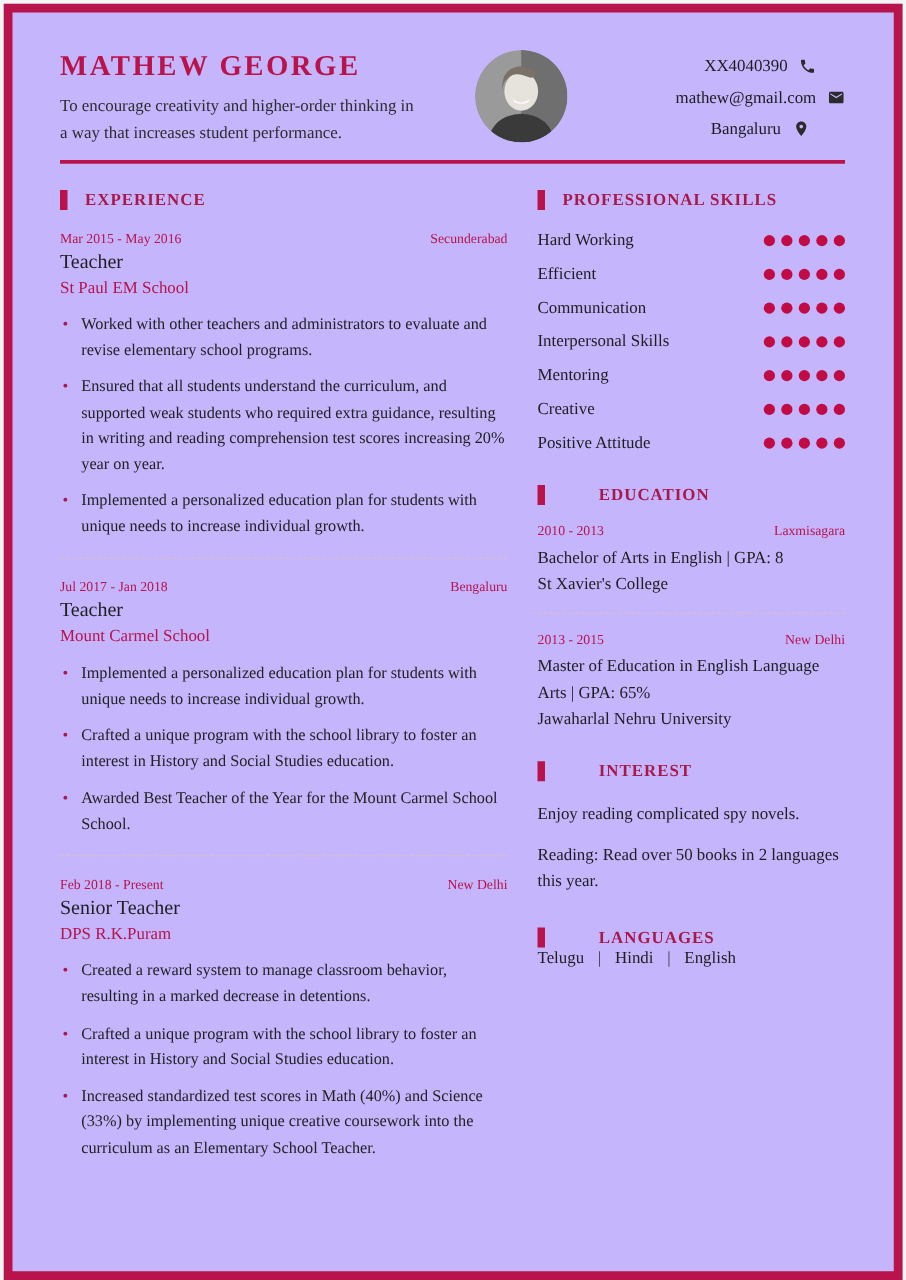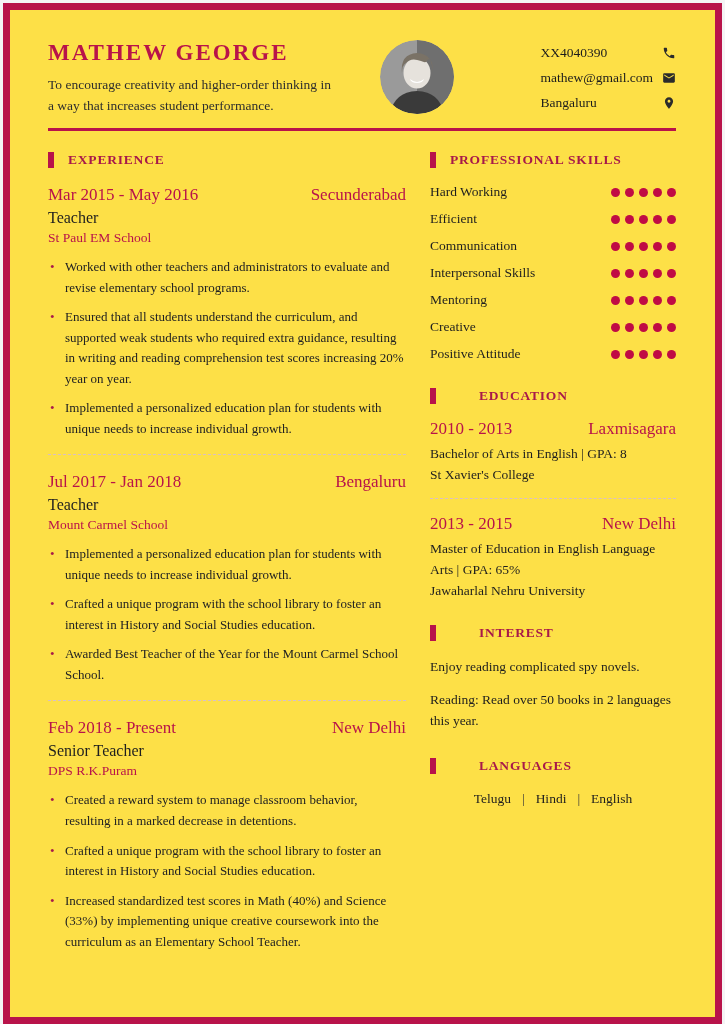--- a/index.html
+++ b/index.html
@@ -8,21 +8,21 @@
     font-family: "Liberation Serif", "DejaVu Serif", serif;
     background: #f4f4f5;
     width: 725px;
     height: 1024px;
     position: relative;
   }
   .frame {
     position: absolute;
     top: 3px; left: 3px; right: 3px; bottom: 0;
     border: 7px solid var(--accent);
-    background: #fde047;
+    background: #c4b5fd;
     overflow: hidden;
   }
   :root { --accent: #b8134a; --accent-deep: #a8194a; --ink: #222222; }
 
   
   .header {
     display: flex;
     align-items: flex-start;
     padding: 30px 39px 0 38px;
   }
@@ -45,21 +45,21 @@
     width: 74px; height: 74px;
     border-radius: 50%;
     overflow: hidden;
     margin-left: 32px;
     flex: 0 0 auto;
   }
   .photo svg { display: block; }
   .contact { margin-left: auto; padding-top: 5px; }
   .contact-row {
     display: flex;
-    justify-content: space-between;
+    justify-content: center;
     align-items: center;
     gap: 9px;
     margin-bottom: 9px;
     font-size: 13.5px;
     color: #1c1c1c;
   }
   .contact-row svg { width: 14px; height: 14px; fill: #2b2b2b; flex: 0 0 auto; }
 
   .header-rule {
     margin: 8px 39px 0 38px;
@@ -89,21 +89,21 @@
     background: var(--accent);
     display: inline-block;
   }
 
   
   .job { margin-top: 17px; }
   .job-meta, .edu-meta {
     display: flex;
     justify-content: space-between;
     align-items: baseline;
-    font-size: 17px;
+    font-size: 11px;
     color: var(--accent);
   }
   .job-title {
     margin-top: 4px;
     font-size: 16px;
     color: #1f1f1f;
   }
   .job-company {
     margin-top: 3px;
     font-size: 13.5px;
@@ -164,24 +164,22 @@
   
   .interest-line {
     font-size: 13.5px;
     line-height: 1.55;
     color: #1e1e1e;
     margin-top: 12px;
     max-width: 250px;
   }
   .interest-line:first-of-type { margin-top: 16px; }
   .languages-line {
-    margin-top: 17px;
     font-size: 13.5px;
     color: #1e1e1e;
-    text-align: center;
   }
   .lang-sep { padding: 0 11px; color: #3a3a3a; }
 </style>
 </head>
 <body>
 
 <div class="frame">
 
   <div class="header">
     <div class="header-left">

